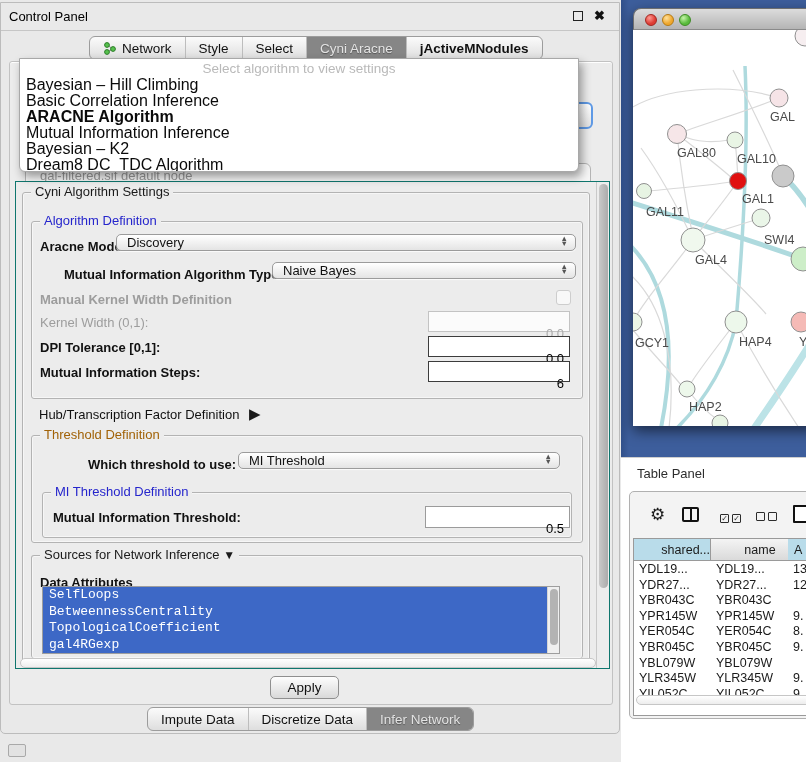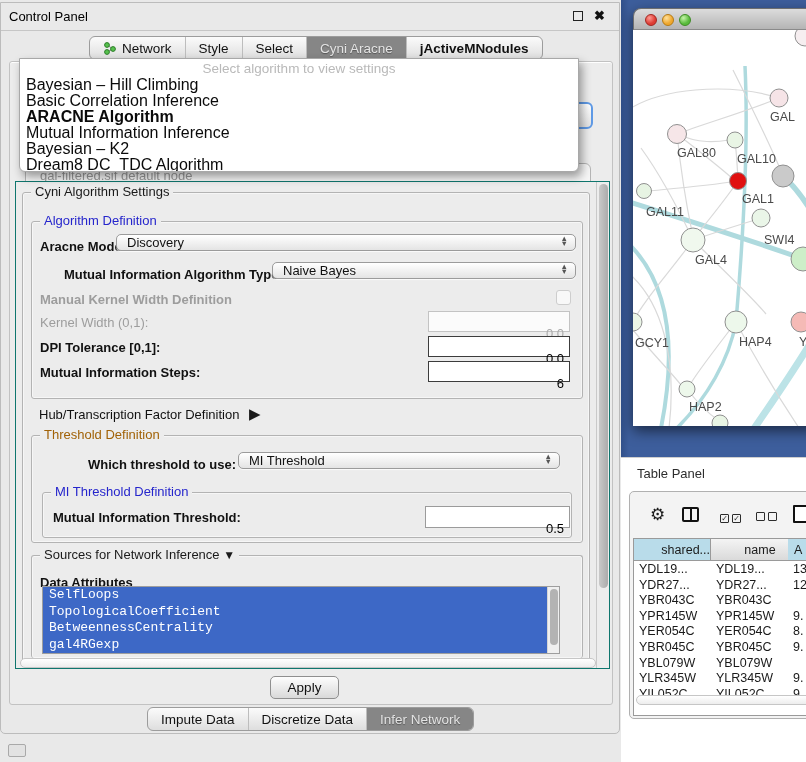--- a/index.html
+++ b/index.html
@@ -256,22 +256,22 @@
           <span class="gtitle">
             <span>Sources for Network Inference</span>
             <span style="font-size:12px;">▼</span>
           </span>
           <span class="lbl b" style="left:8px; top:13px;margin-top:6px;">Data Attributes</span>
         </div>
       </div>
 
       <div class="attr-list" style="left:26px; top:404px;font-family:Liberation Mono, monospace;">
         <div class="attr-item">SelfLoops</div>
+        <div class="attr-item">BetweennessCentrality</div>
         <div class="attr-item">TopologicalCoefficient</div>
-        <div class="attr-item">BetweennessCentrality</div>
         <div class="attr-item">gal4RGexp</div>
         <div class="attr-vsb">
             <div class="thumb"></div>
           </div>
       </div>
 
       <div class="hsb" style="left:4px; top:476px; width:576px; height:10px;"></div>
     </div>
 
     <button class="btn" style="left:269px; top:673px; width:69px; height:23px;">

